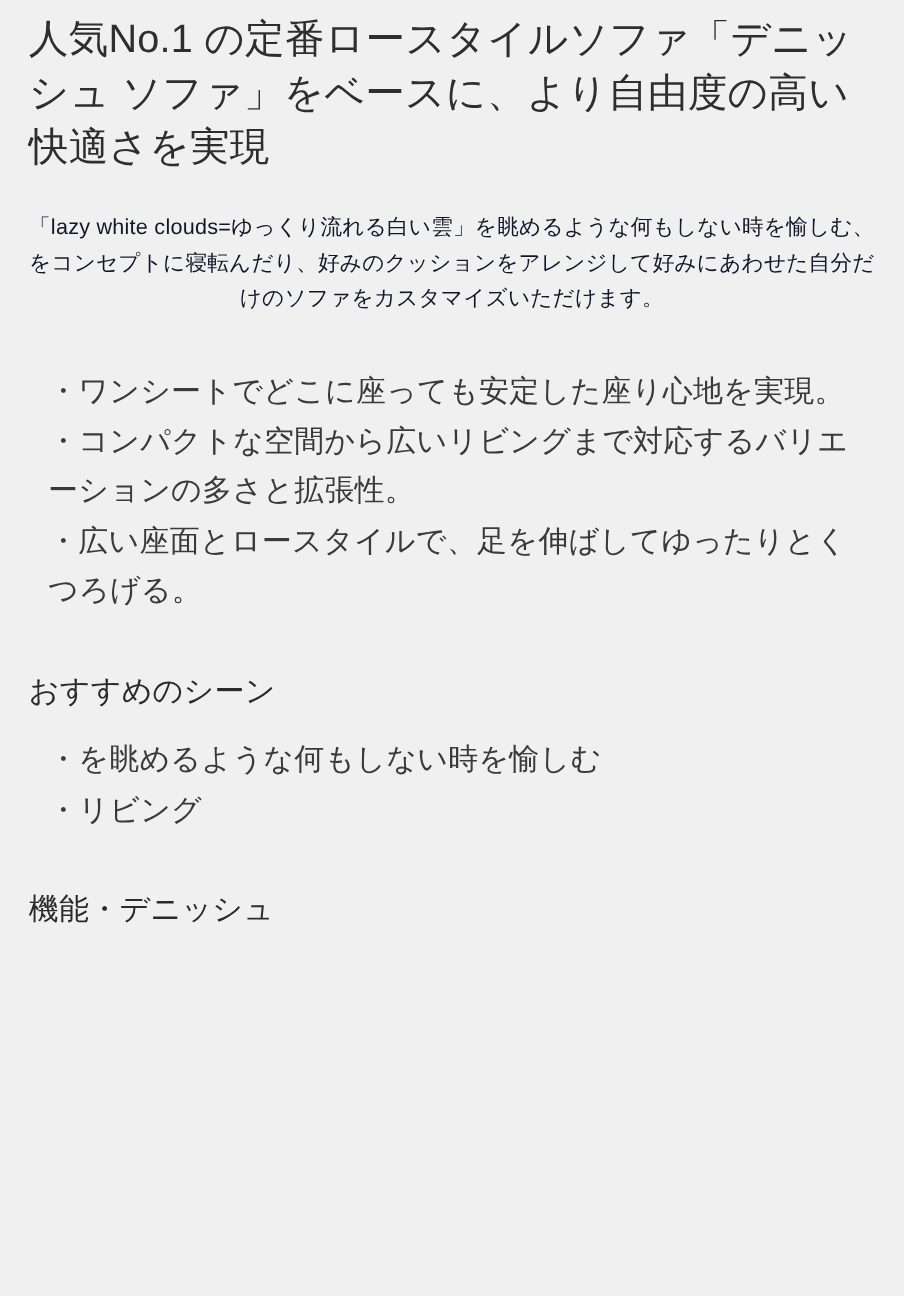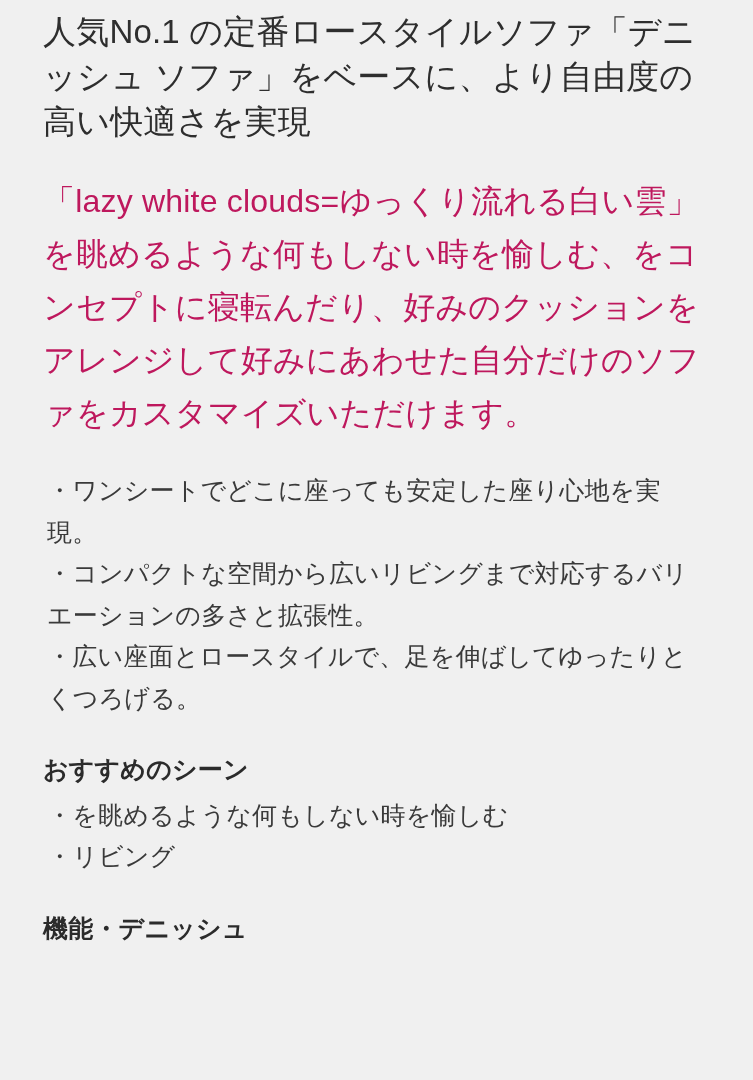--- a/index.html
+++ b/index.html
@@ -12,57 +12,58 @@
     background: #f0f0f0;
     font-family: "Liberation Sans", sans-serif;
     color: #333333;
     overflow: hidden;
   }
   .page {
     width: 753px;
     height: 1080px;
     background: #f0f0f0;
     box-sizing: border-box;
-    padding: 0 43px;
+    padding: 0 24px;
   }
   .heading {
     font-size: 33px;
     line-height: 1.36;
     font-weight: 400;
     color: #2e2e2e;
     letter-spacing: 0.2px;
     margin: 0;
     padding-top: 10px;
     white-space: pre-line;
   }
   .body-block {
-    font-size: 32px;
+    font-size: 18px;
     line-height: 1.66;
-    color: #be185d;
+    color: #0f172a;
     letter-spacing: 0.2px;
     white-space: pre-line;
     margin: 0;
+    text-align: center;
   }
   .spacer-lg { height: 30px; }
   .spacer-md { height: 26px; }
   .section-title {
     font-size: 25px;
-    font-weight: 700;
+    font-weight: 400;
     color: #2b2b2b;
     letter-spacing: 0.2px;
     line-height: 1.66;
     margin: 0;
   }
   .list-block {
     font-size: 25px;
     line-height: 1.66;
     color: #3a3a3a;
     letter-spacing: 0.2px;
     white-space: pre-line;
-    margin: 4px;
+    margin: 16px;
   }
 </style>
 </head>
 <body>
 
 <div class="page">
 
   <h1 class="heading">人気No.1 の定番ロースタイルソファ「デニッシュ ソファ」をベースに、より自由度の高い快適さを実現</h1>
 
   <div class="spacer-lg"></div>

